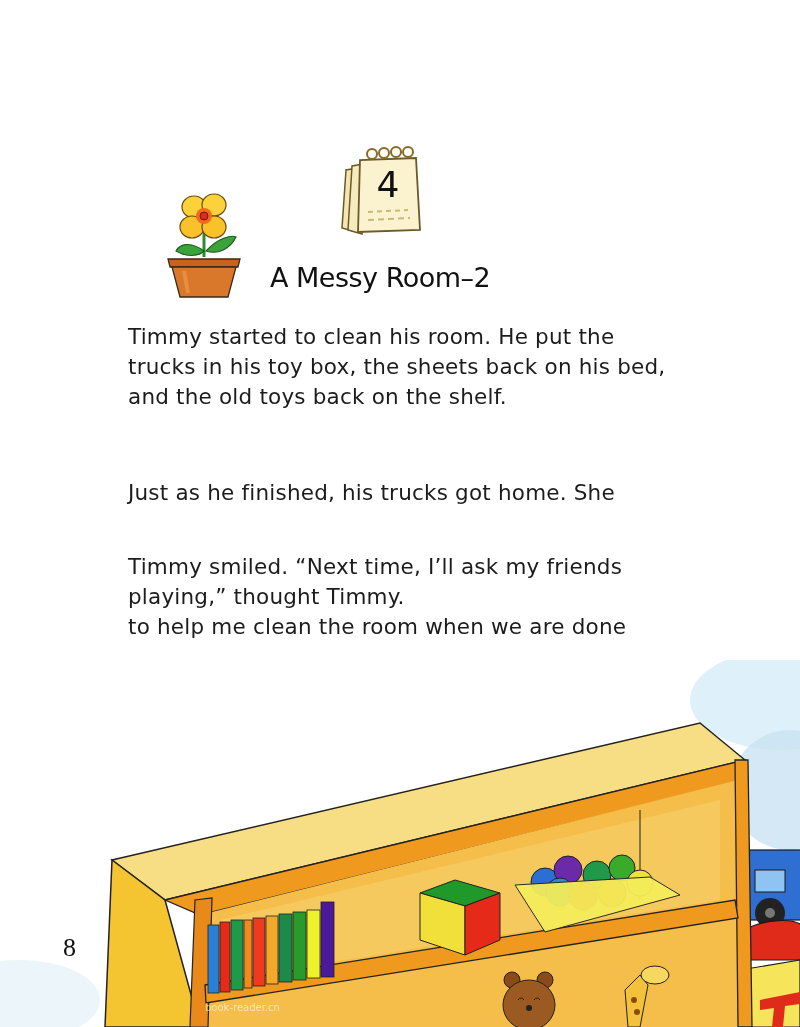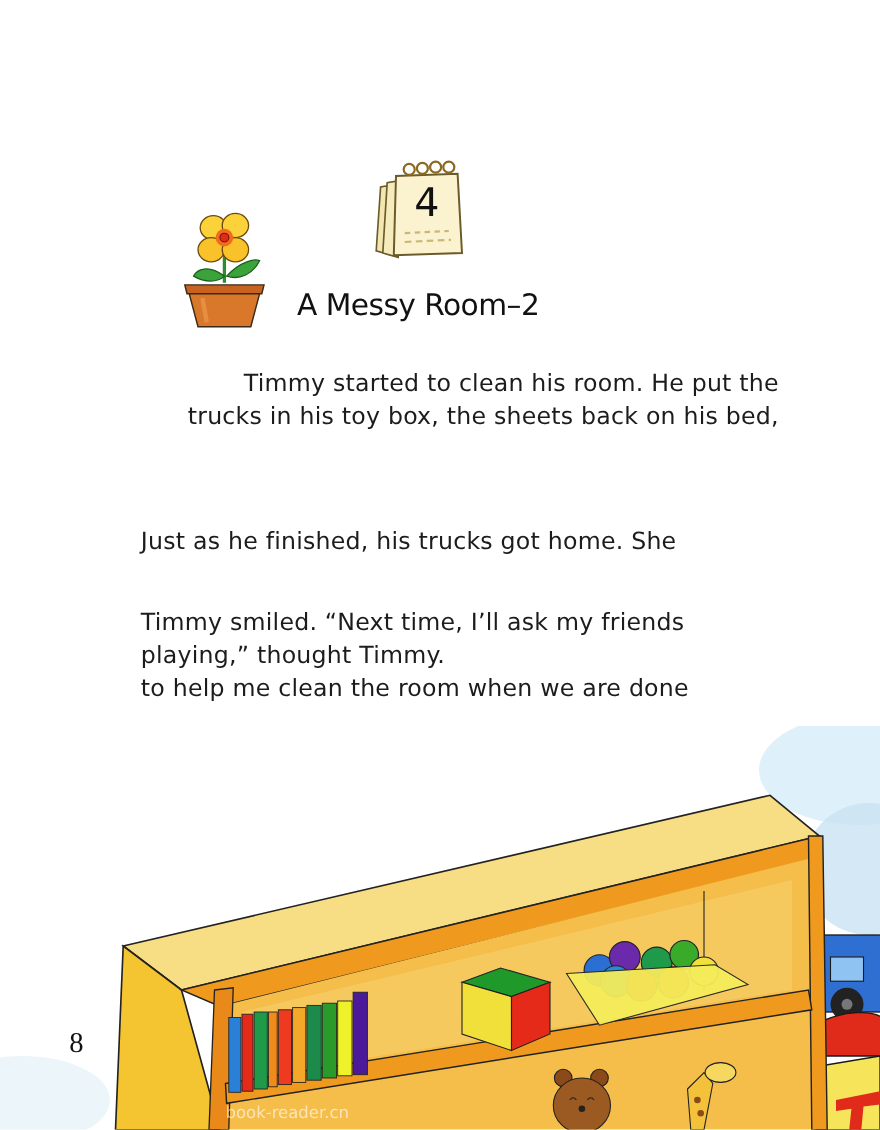--- a/index.html
+++ b/index.html
@@ -3,26 +3,26 @@
   <meta charset="utf-8">
   <style>
     html, body { margin:0; padding:0; }
     body { width:800px; height:1027px; position:relative; overflow:hidden; background:#ffffff; font-family:"DejaVu Sans", sans-serif; color:#1a1a1a; }
     .calendar { position:absolute; left:338px; top:140px; width:90px; height:100px; }
     .cal-num { position:absolute; left:368px; top:164px; width:40px; text-align:center; font-size:36px; color:#111; font-family:"DejaVu Sans", sans-serif; }
     .flower { position:absolute; left:164px; top:185px; width:80px; height:115px; }
     .title { position:absolute; left:270px; top:262px; font-size:27px; color:#111; font-family:"DejaVu Sans", sans-serif; letter-spacing:-0.5px; white-space:nowrap; }
     .para { position:absolute; left:128px; width:580px; font-size:21.5px; line-height:30px; color:#1c1c1c; letter-spacing:0.2px; }
     .para p { margin:0; white-space:nowrap; }
-    .p1 { top:334px;text-align:right; }
+    .p1 { top:322px; }
     .p2 { top:478px; }
     .p3 { top:552px; }
     .page-num { position:absolute; left:63px; top:933px; font-size:26px; font-family:"Liberation Serif", serif; color:#111; }
     .illus { position:absolute; left:0; top:660px; width:800px; height:367px; }
-    .watermark { position:absolute; left:205px; top:1002px; font-size:15px; color:rgba(255,255,255,0.6); font-family:"DejaVu Sans", sans-serif; }
+    .watermark { position:absolute; left:205px; top:1002px; font-size:10px; color:rgba(255,255,255,0.6); font-family:"DejaVu Sans", sans-serif; }
   </style>
 </head>
 <body>
 
 <svg class="calendar" viewBox="0 0 90 100">
   <path d="M8 30 L4 88 L18 92 L20 28 Z" fill="#f3e6b0" stroke="#6b5a2a" stroke-width="1.5"></path>
   <path d="M14 26 L10 90 L24 94 L26 24 Z" fill="#f6ebbd" stroke="#6b5a2a" stroke-width="1.5"></path>
   <path d="M22 20 L20 92 L82 90 L78 18 Z" fill="#fbf3cf" stroke="#6b5a2a" stroke-width="1.8"></path>
   <path d="M30 72 L70 70" stroke="#c9b877" stroke-width="2" stroke-dasharray="5 4"></path>
   <path d="M30 80 L72 78" stroke="#c9b877" stroke-width="2" stroke-dasharray="6 4"></path>
@@ -50,20 +50,21 @@
   <path d="M4 74 L76 74 L74 82 L6 82 Z" fill="#c8631f" stroke="#3a2a1a" stroke-width="1.3"></path>
   <path d="M8 82 L72 82 L64 112 L16 112 Z" fill="#d9772a" stroke="#3a2a1a" stroke-width="1.3"></path>
   <path d="M20 86 L24 108" stroke="#f0a050" stroke-width="4" opacity="0.6"></path>
 </svg>
 
 <div class="title">A Messy Room–2</div>
 
 <div class="para p1">
   <p>Timmy started to clean his room. He put the</p>
   <p>trucks in his toy box, the sheets back on his bed,</p>
+  <p>and the old toys back on the shelf.</p>
 </div>
 <div class="para p2">
   <p>Just as he finished, his trucks got home. She</p>
 </div>
 <div class="para p3">
   <p>Timmy smiled. “Next time, I’ll ask my friends</p>
   <p>playing,” thought Timmy.</p>
   <p>to help me clean the room when we are done</p>
 </div>
 

